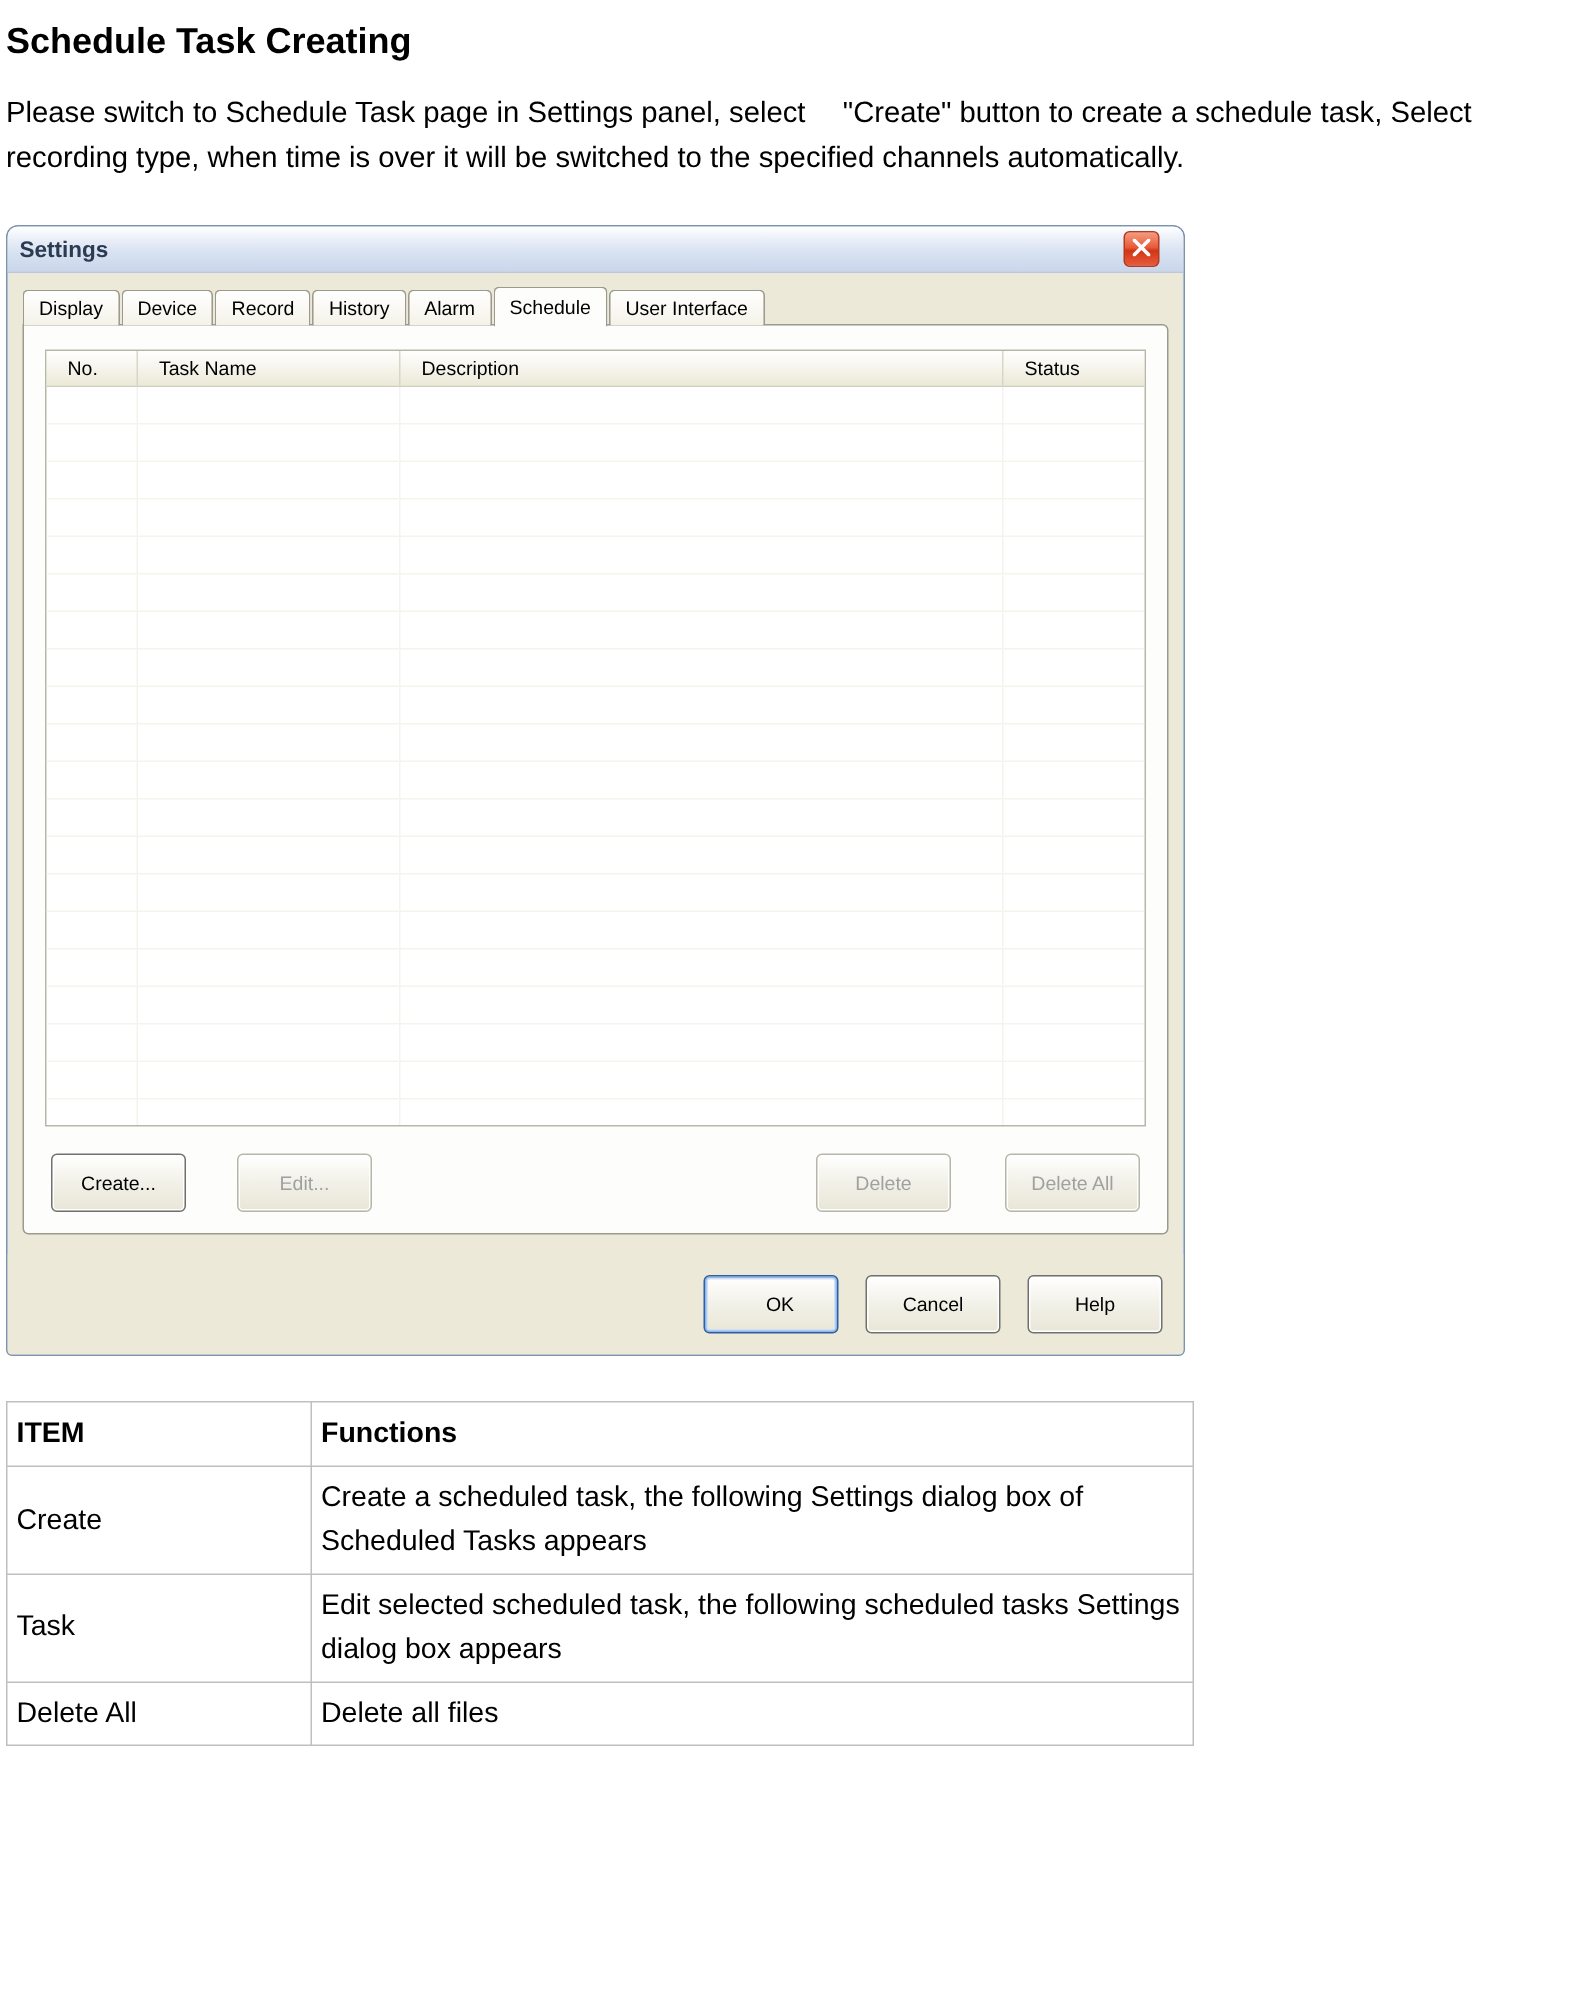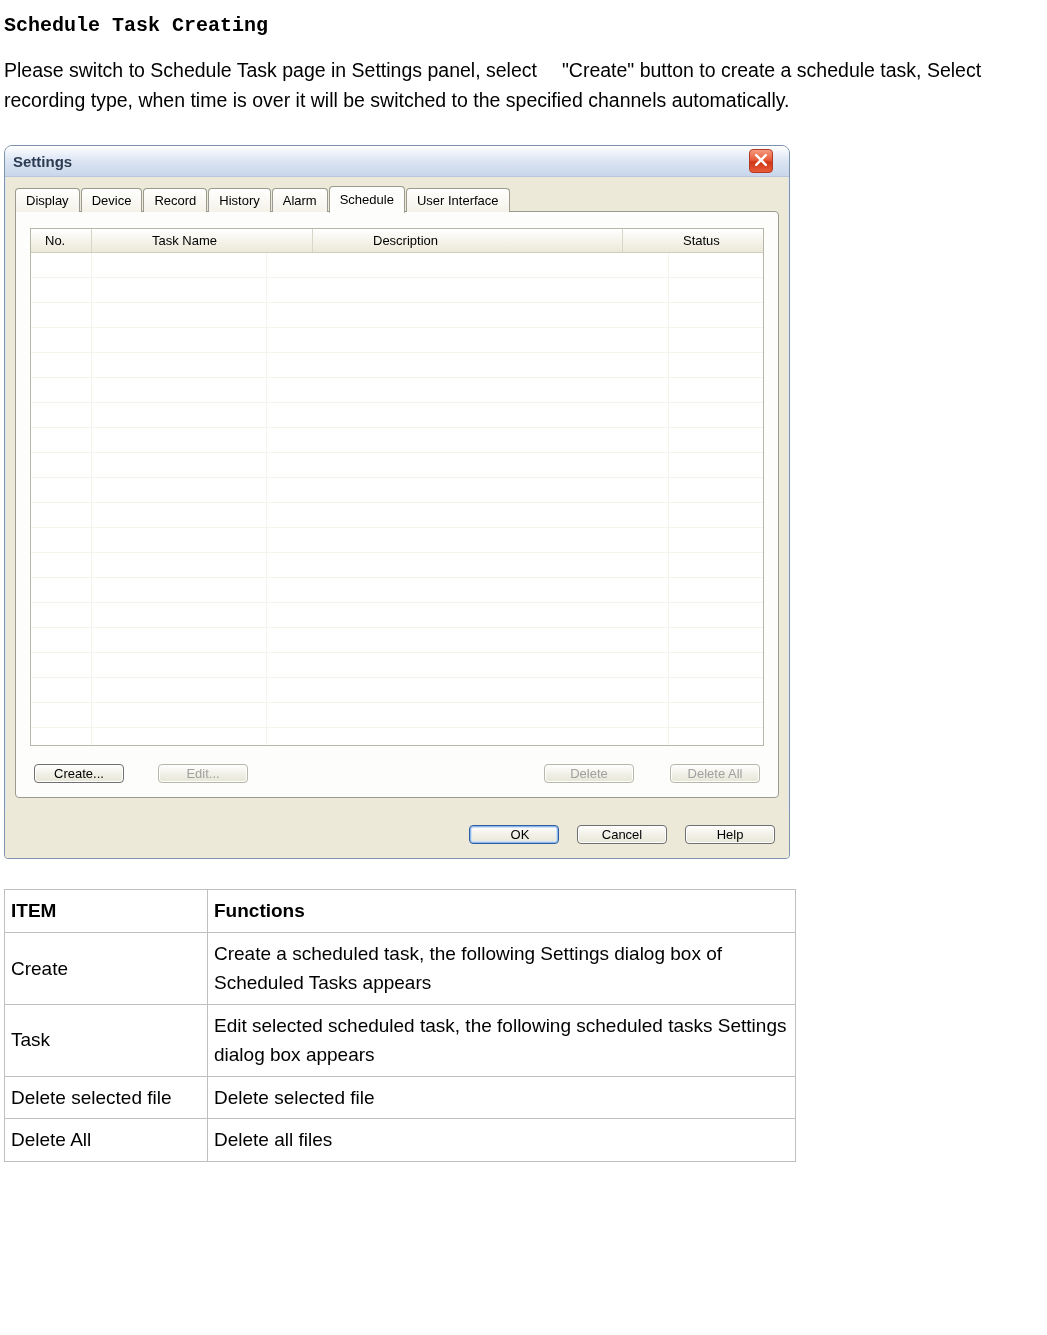--- a/index.html
+++ b/index.html
@@ -8,23 +8,22 @@
     background: #ffffff;
     font-family: Arial, Helvetica, sans-serif;
     color: #000;
     width: 1047px;
   }
   .page {
     padding: 10px 4px 20px 4px;
   }
   .doc-heading {
     font-weight: bold;
-    font-size: 20px;
+    font-size: 24px;
     margin: 4px 0 18px 0;
-    font-family: Liberation Mono, monospace;
   }
   .doc-paragraph {
     font-size: 19.5px;
     line-height: 1.55;
     margin: 0 0 24px 0;
   }
 
   
   .dialog {
     width: 784px;
@@ -113,21 +112,20 @@
   .listview {
     border: 1px solid #b7b7a9;
     background: #ffffff;
     height: 516px;
     overflow: hidden;
   }
   .lv-header {
     display: flex;
     background: linear-gradient(to bottom, #ffffff, #ece9d8);
     border-bottom: 1px solid #cfcfc0;
-    gap: 46px;
   }
   .lv-col {
     padding: 4px 10px 4px 14px;
     border-right: 1px solid #d7d7c7;
     font-size: 13px;
     white-space: nowrap;
   }
   .lv-col.no { width: 36px; }
   .lv-col.task { width: 150px; }
   .lv-col.desc { flex: 1; }
@@ -145,21 +143,21 @@
     height: 100%;
   }
   .lv-cell.no { width: 60px; }
   .lv-cell.task { width: 174px; }
   .lv-cell.desc { flex: 1; }
   .lv-cell.status { width: 94px; border-right: none; }
 
   
   .btn {
     min-width: 90px;
-    height: 19px;
+    height: 39px;
     padding: 0 14px;
     border: 1px solid #707070;
     border-radius: 4px;
     background: linear-gradient(to bottom, #ffffff 0%, #f3f2ea 45%, #e8e6d6 100%);
     font-family: Tahoma, Arial, sans-serif;
     font-size: 13px;
     color: #000;
     cursor: pointer;
     box-shadow: 0 0 0 1px #ffffff inset;
   }
@@ -408,23 +406,19 @@
     <tbody id="doc-tbody">
         <tr>
           <td>Create</td>
           <td>Create a scheduled task, the following Settings dialog box of Scheduled Tasks appears</td>
         </tr>
         <tr>
           <td>Task</td>
           <td>Edit selected scheduled task, the following scheduled tasks Settings dialog box appears</td>
         </tr>
         <tr>
-          <td>Delete selected file</td>
-          <td>Delete selected file</td>
-        </tr>
-        <tr>
           <td>Delete All</td>
           <td>Delete all files</td>
         </tr>
       </tbody>
   </table>
 
 </div>
 
 </body></html>

